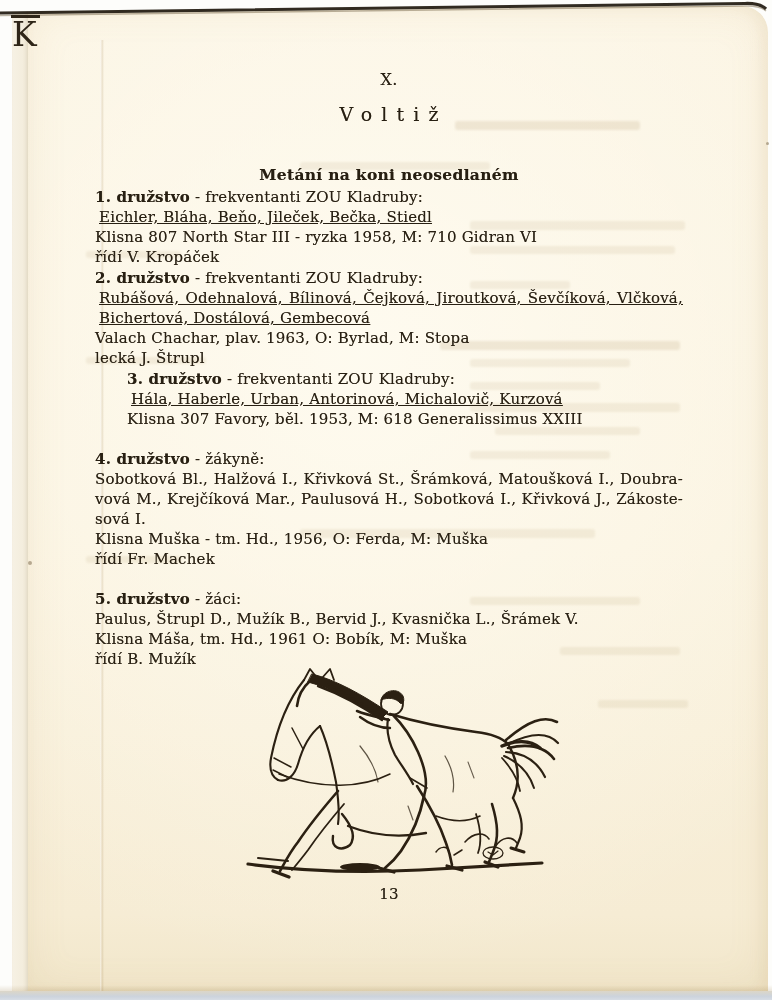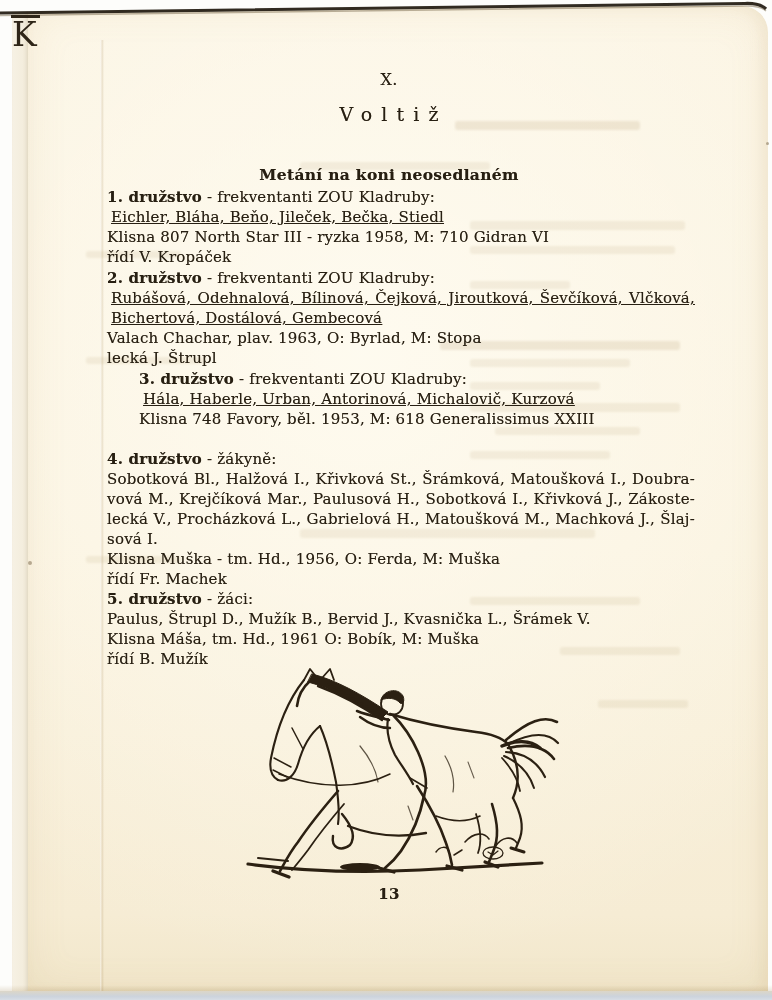--- a/index.html
+++ b/index.html
@@ -53,28 +53,28 @@
   }
   .chapter-numeral { position:absolute; top:70px; left:0; width:100%; text-align:center; font-size:16px; }
   .doc-title {
     position:absolute; top:103px; left:0; width:100%; text-align:center;
     font-size:19px; font-weight:400; letter-spacing:.48em; text-indent:.48em;
   }
   .doc-subtitle {
     position:absolute; top:149px; left:0; width:100%; text-align:center;
     font-size:15.5px; font-weight:700; letter-spacing:.3px;margin-top:16px;
   }
-  .section { position:absolute; left:12px; width:588px; }
+  .section { position:absolute; left:0; width:588px; }
   .line { height:20px; line-height:20px; white-space:nowrap; }
   .line.just { white-space:normal; text-align:justify; text-align-last:justify; }
   .b { font-weight:700; }
   .indent1 { padding-left:4px;text-decoration:underline; }
   .page-number {
     position:absolute; top:885px; left:0; width:100%;
-    text-align:center; font-weight:700; font-size:15px; color:#271f12;
+    text-align:center; font-weight:400; font-size:15px; color:#271f12;
   }
   
   .illustration { position:absolute; left:240px; top:666px; width:322px; height:214px; }
   .illustration svg { width:100%; height:100%; }
   
   .ghost {
     position:absolute; border-radius:3px;
     background:rgba(168,138,84,.16); filter:blur(1.3px);
   }
   .ghost.lt { background:rgba(168,138,84,.11); }
@@ -141,28 +141,27 @@
     <div class="line"><span class="b">2. družstvo</span><span> - frekventanti ZOU Kladruby:</span></div>
     <div class="line just indent1">Rubášová, Odehnalová, Bílinová, Čejková, Jiroutková, Ševčíková, Vlčková,</div>
     <div class="line indent1">Bichertová, Dostálová, Gembecová</div>
     <div class="line">Valach Chachar, plav. 1963, O: Byrlad, M: Stopa</div>
     <div class="line">lecká J. Štrupl</div>
   </div>
 
   <div class="section" style="top:369px;margin-left:32px;">
     <div class="line"><span class="b">3. družstvo</span><span> - frekventanti ZOU Kladruby:</span></div>
     <div class="line indent1">Hála, Haberle, Urban, Antorinová, Michalovič, Kurzová</div>
-    <div class="line">Klisna 748 Favory, běl. 1953, M: 618 Generalissimus XXIII</div>
+    <div class="line">Klisna 307 Favory, běl. 1953, M: 618 Generalissimus XXIII</div>
   </div>
 
   <div class="section" style="top:449px;">
     <div class="line"><span class="b">4. družstvo</span><span> - žákyně:</span></div>
     <div class="line just">Sobotková Bl., Halžová I., Křivková St., Šrámková, Matoušková I., Doubra-</div>
     <div class="line just">vová M., Krejčíková Mar., Paulusová H., Sobotková I., Křivková J., Zákoste-</div>
-    <div class="line just">lecká V., Procházková L., Gabrielová H., Matoušková M., Machková J., Šlaj-</div>
     <div class="line">sová I.</div>
     <div class="line">Klisna Muška - tm. Hd., 1956, O: Ferda, M: Muška</div>
     <div class="line">řídí Fr. Machek</div>
   </div>
 
   <div class="section" style="top:589px;">
     <div class="line"><span class="b">5. družstvo</span><span> - žáci:</span></div>
     <div class="line">Paulus, Štrupl D., Mužík B., Bervid J., Kvasnička L., Šrámek V.</div>
     <div class="line">Klisna Máša, tm. Hd., 1961 O: Bobík, M: Muška</div>
     <div class="line">řídí B. Mužík</div>

